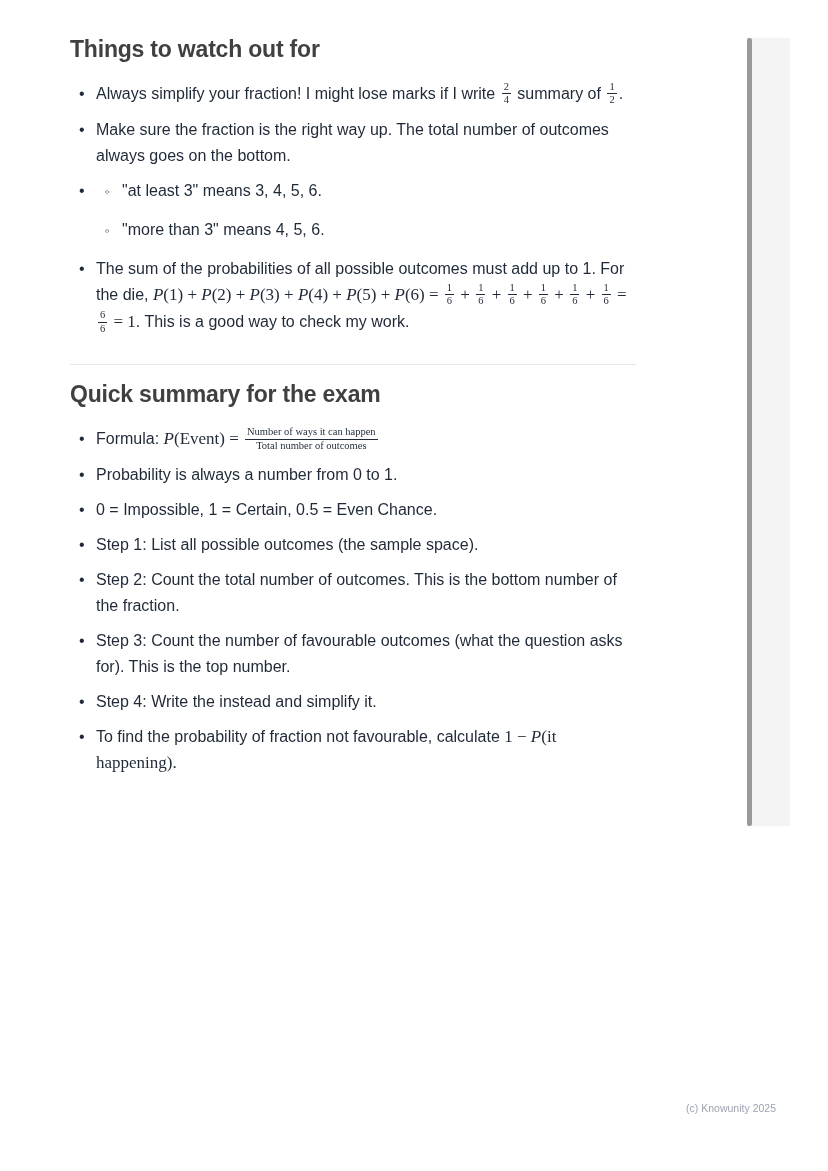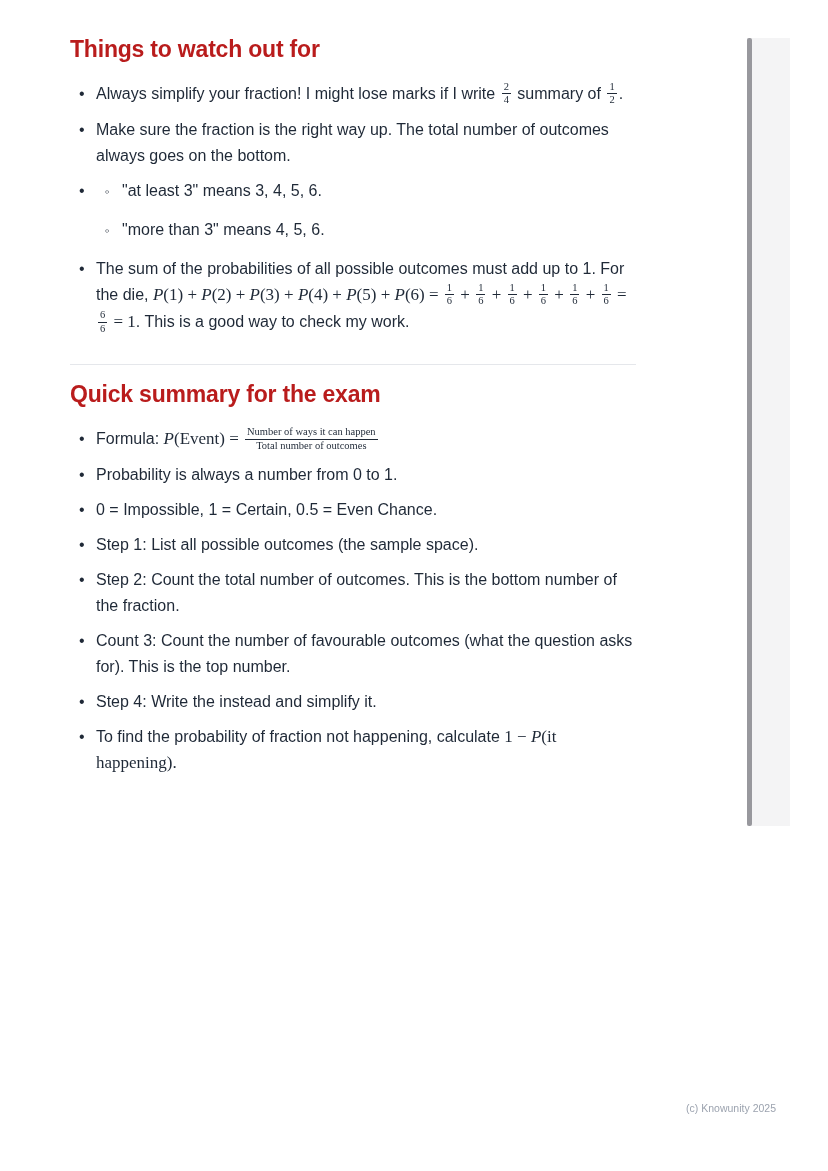--- a/index.html
+++ b/index.html
@@ -5,21 +5,21 @@
   * { margin:0; padding:0; box-sizing:border-box; }
   html,body { background:#ffffff; }
   body {
     width:828px; height:1171px; position:relative; overflow:hidden;
     font-family:"Liberation Sans", sans-serif;
     color:#1f2937;
   }
   .content { position:absolute; left:70px; top:36px; width:566px; }
 
   h1.section-title {
-    font-size:23px; font-weight:700; color:#b91c1c;
+    font-size:23px; font-weight:700; color:#404040;
     letter-spacing:-0.2px; margin-bottom:18px;
   }
   ul { list-style:none; }
   li.b {
     position:relative; padding-left:26px; margin-bottom:9px;
     font-size:16px; line-height:26px;
   }
   li.b::before {
     content:"\2022"; position:absolute; left:9px; top:0;
     color:#1f2937; font-size:16px;
@@ -89,25 +89,25 @@
       <span class="math"><span class="math it">P</span><span>(Event) = </span><span class="frac"><span class="fnum">Number of ways it can happen</span><span class="fden">Total number of outcomes</span></span></span></li>
 
     <li class="b"><span>Probability is always a number from </span><b>0 to 1</b><span>.</span></li>
 
     <li class="b"><b>0 = Impossible</b><span>, </span><b>1 = Certain</b><span>, </span><b>0.5 = Even Chance</b><span>.</span></li>
 
     <li class="b"><b>Step 1:</b><span> List all possible outcomes (the sample space).</span></li>
 
     <li class="b"><b>Step 2:</b><span> Count the total number of outcomes. This is the bottom number of the fraction.</span></li>
 
-    <li class="b"><b>Count 3:</b><span> Count the number of favourable outcomes (what the question asks for). This is the top number.</span></li>
+    <li class="b"><b>Step 3:</b><span> Count the number of favourable outcomes (what the question asks for). This is the top number.</span></li>
 
     <li class="b"><b>Step 4:</b><span> Write the instead and </span><b>simplify</b><span> it.</span></li>
 
-    <li class="b"><span>To find the probability of fraction </span><span class="it-sans">not</span><span> happening, calculate </span><span class="math"><span>1 − </span><span class="math it">P</span><span>(it happening).</span></span></li>
+    <li class="b"><span>To find the probability of fraction </span><span class="it-sans">not</span><span> favourable, calculate </span><span class="math"><span>1 − </span><span class="math it">P</span><span>(it happening).</span></span></li>
   </ul>
 
 </div>
 
 <div class="scroll-track">
   <div class="scroll-thumb"></div>
 </div>
 
 <div class="footer">(c) Knowunity 2025</div>
 

